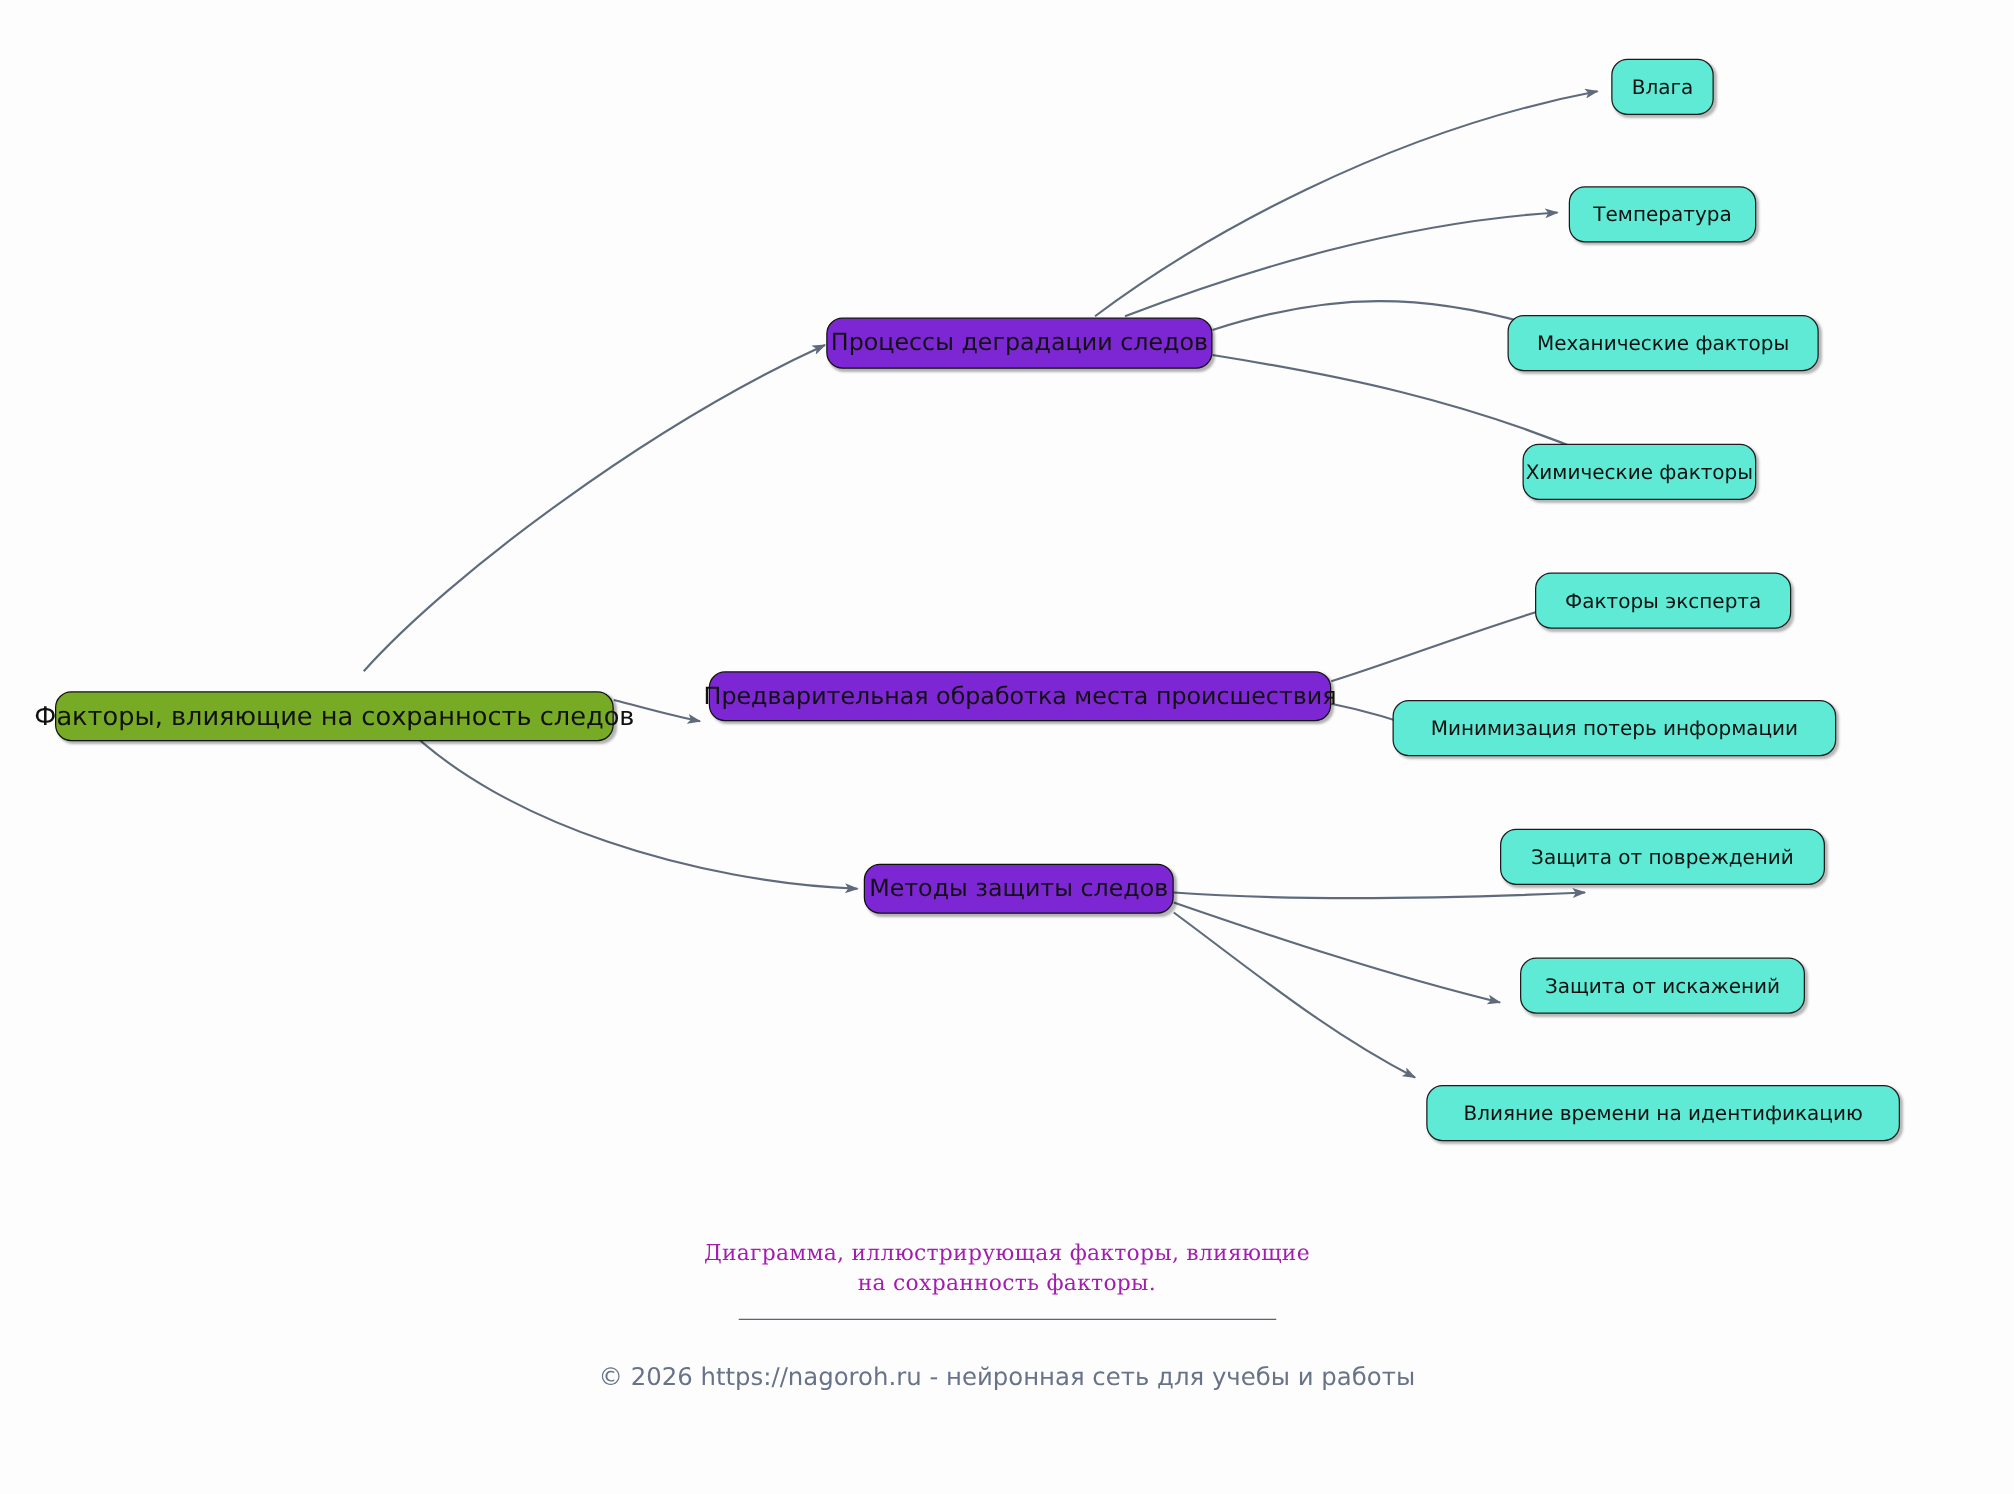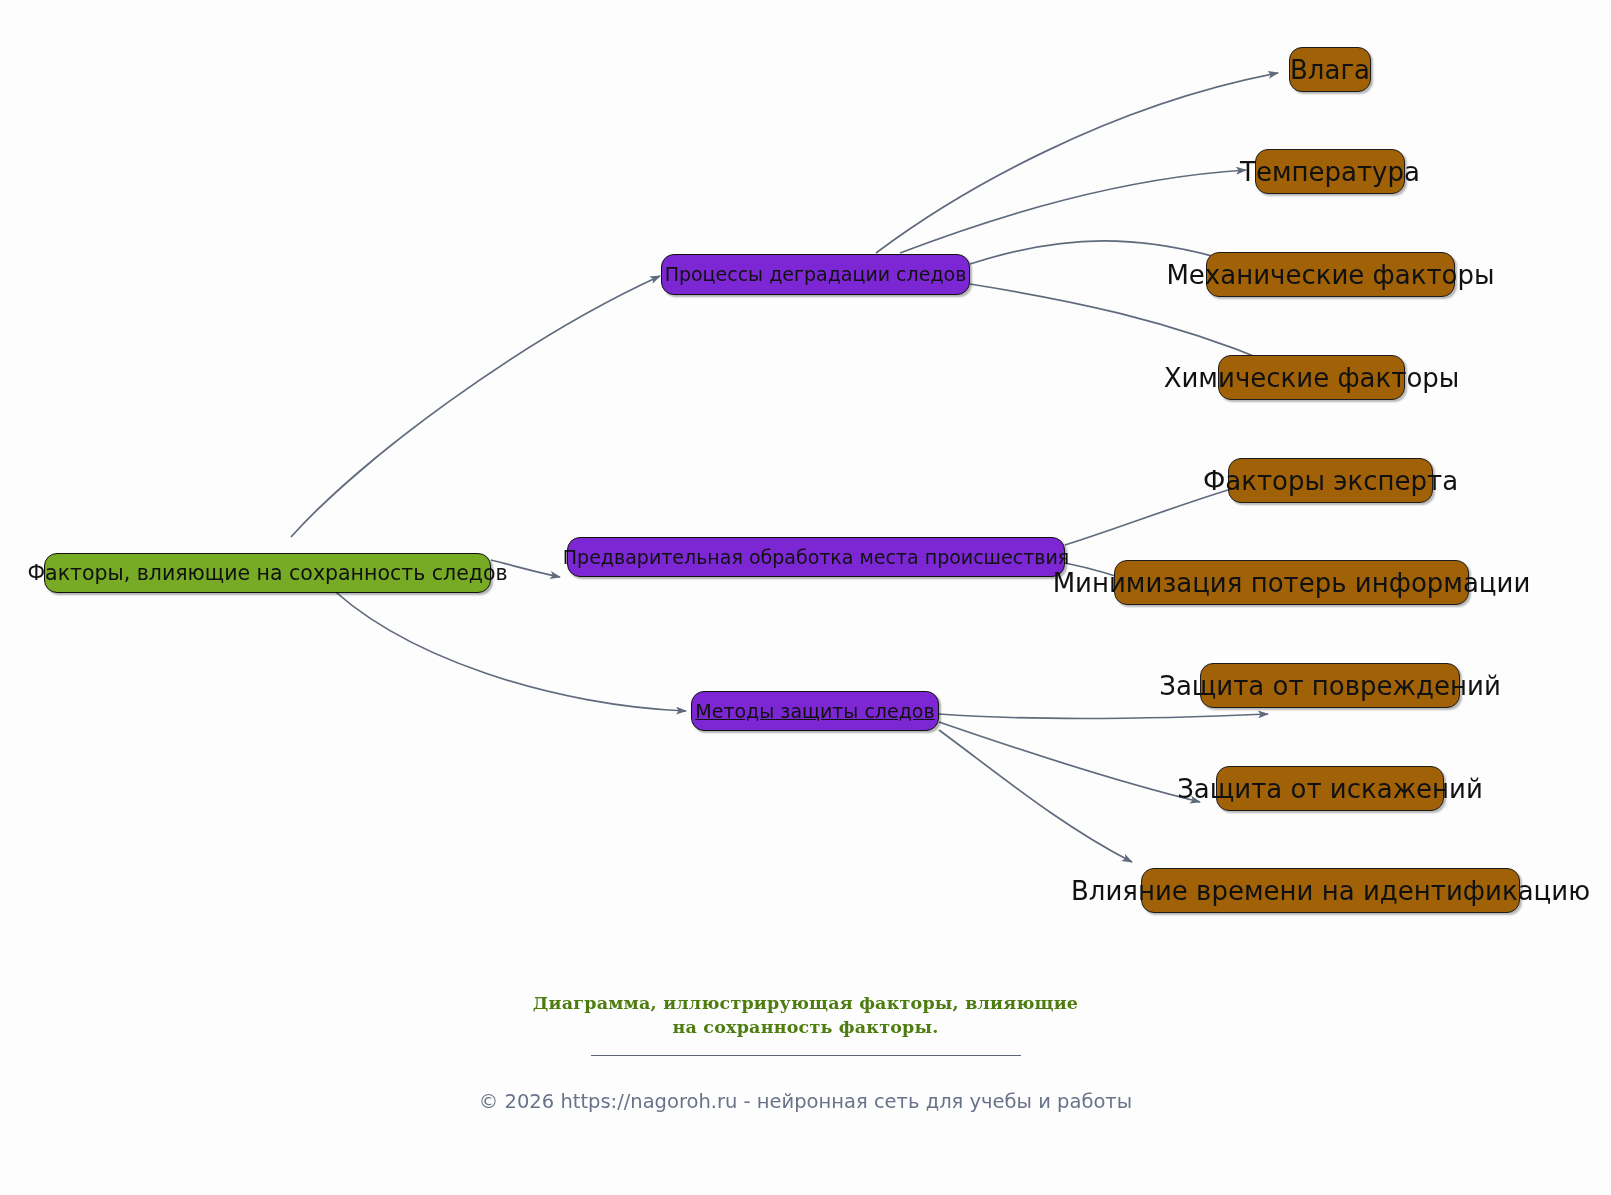--- a/index.html
+++ b/index.html
@@ -47,39 +47,39 @@
   }
   .node-branch {
     background: #7d27d4;
     border: 1.6px solid #111111;
     border-radius: 13px;
     color: #111111;
     font-size: 19px;
     box-shadow: 2px 2px 2px rgba(0,0,0,0.30);
   }
   .node-leaf {
-    background: #a16207;
+    background: #5eead4;
     border: 1.7px solid #1c1c1c;
     border-radius: 13px;
     color: #111111;
-    font-size: 26px;
+    font-size: 16px;
     box-shadow: 2px 2px 2px rgba(0,0,0,0.28);
   }
   #caption-block {
     position: absolute;
     left: 0;
     top: 992px;
     width: 1611px;
     text-align: center;
   }
   #caption-text {
     font-family: "DejaVu Serif", serif;
-    font-weight: bold;
+    font-weight: normal;
     font-size: 17.5px;
-    color: #4d7c0f;
+    color: #a21caf;
     line-height: 1.35;
     letter-spacing: 0.2px;
   }
   #caption-divider {
     width: 430px;
     height: 0;
     margin: 16px auto 0 auto;
     border-top: 1.6px solid #5a6476;
   }
   #footer-text {
@@ -124,21 +124,21 @@
   <div id="node-layer">
       <div class="node node-root" style="left: 44px; top: 505px; width: 447px; height: 40px; margin-top: 48px;">
         <span>Факторы, влияющие на сохранность следов</span>
       </div>
       <div class="node node-branch" style="left: 661px; top: 254px; width: 309px; height: 41px;">
         <span>Процессы деградации следов</span>
       </div>
       <div class="node node-branch" style="left: 567px; top: 537px; width: 498px; height: 40px;">
         <span>Предварительная обработка места происшествия</span>
       </div>
-      <div class="node node-branch" style="left: 691px; top: 691px; width: 248px; height: 40px; text-decoration: underline;">
+      <div class="node node-branch" style="left: 691px; top: 691px; width: 248px; height: 40px;">
         <span>Методы защиты следов</span>
       </div>
       <div class="node node-leaf" style="left: 1289px; top: 47px; width: 82px; height: 45px;">
         <span>Влага</span>
       </div>
       <div class="node node-leaf" style="left: 1255px; top: 149px; width: 150px; height: 45px;">
         <span>Температура</span>
       </div>
       <div class="node node-leaf" style="left: 1206px; top: 252px; width: 249px; height: 45px;">
         <span>Механические факторы</span>

